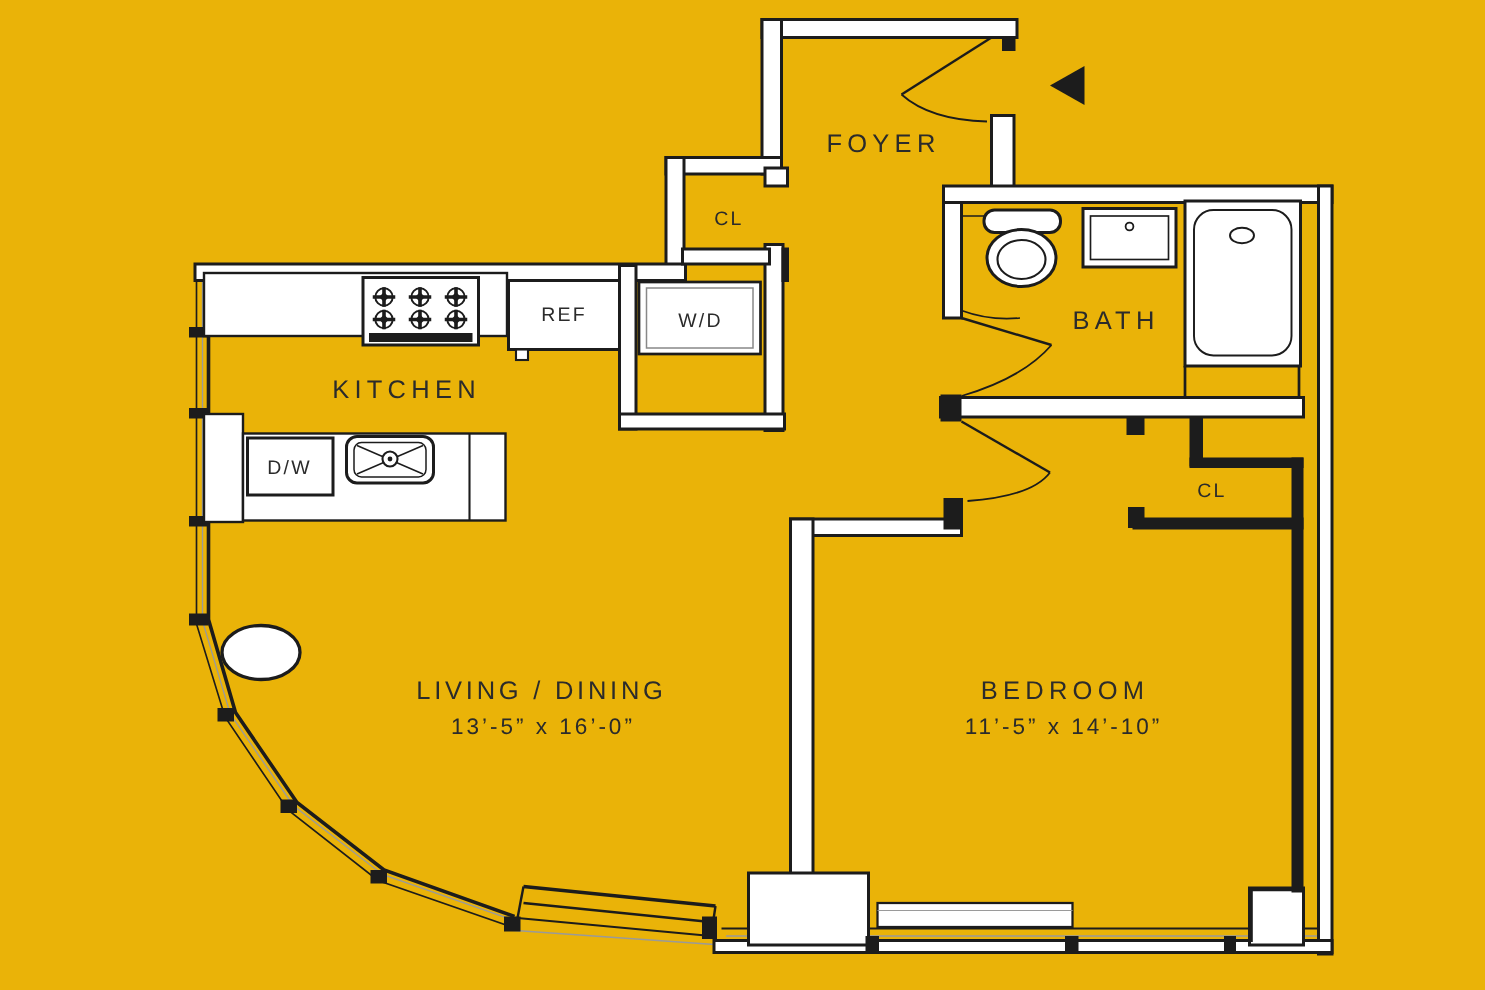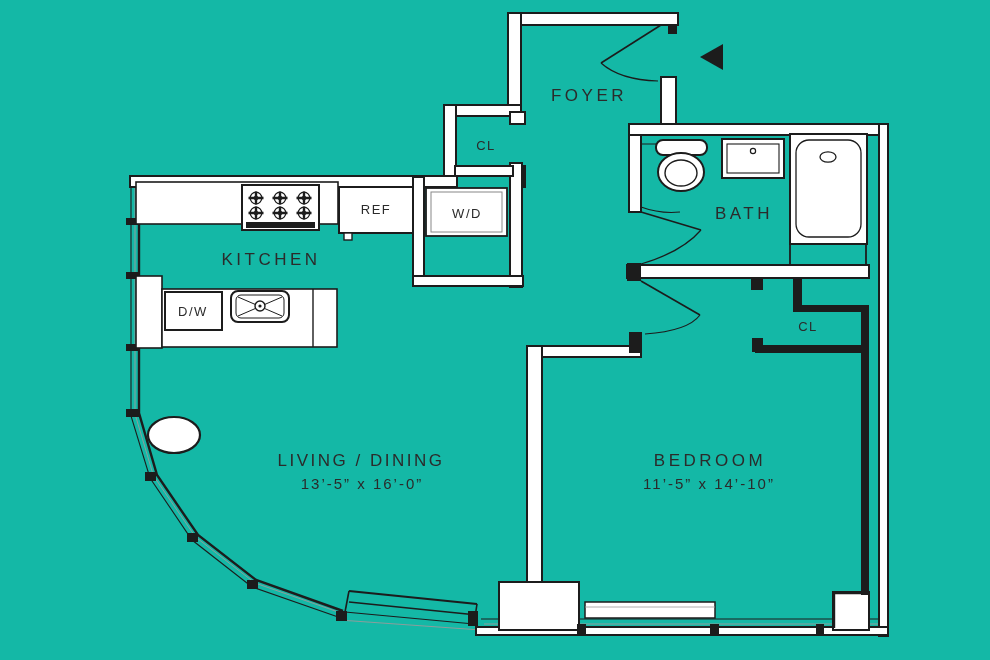--- a/index.html
+++ b/index.html
@@ -1,16 +1,16 @@
 <!DOCTYPE html>
 <html><head>
 <meta charset="utf-8">
 <style>
   html,body{margin:0;padding:0;background:#ffffff;}
-  .frame{position:relative;width:990px;height:660px;background:#14b8a6;overflow:hidden;
+  .frame{position:relative;width:990px;height:660px;background:#eab308;overflow:hidden;
          font-family:"Liberation Sans", sans-serif;}
   svg{display:block;}
   .w{fill:#ffffff;stroke:#1c1c1c;stroke-width:2;}
   .s{fill:#1c1c1c;stroke:none;}
   .fx{fill:#ffffff;stroke:#1c1c1c;}
   .ln{fill:none;stroke:#1c1c1c;}
   .gl{fill:none;stroke:#9a9a9a;}
   text{fill:#2b2b2b;}
   .room-label{font-size:17px;letter-spacing:3.5px;}
   .room-label.wide{letter-spacing:2.5px;}

